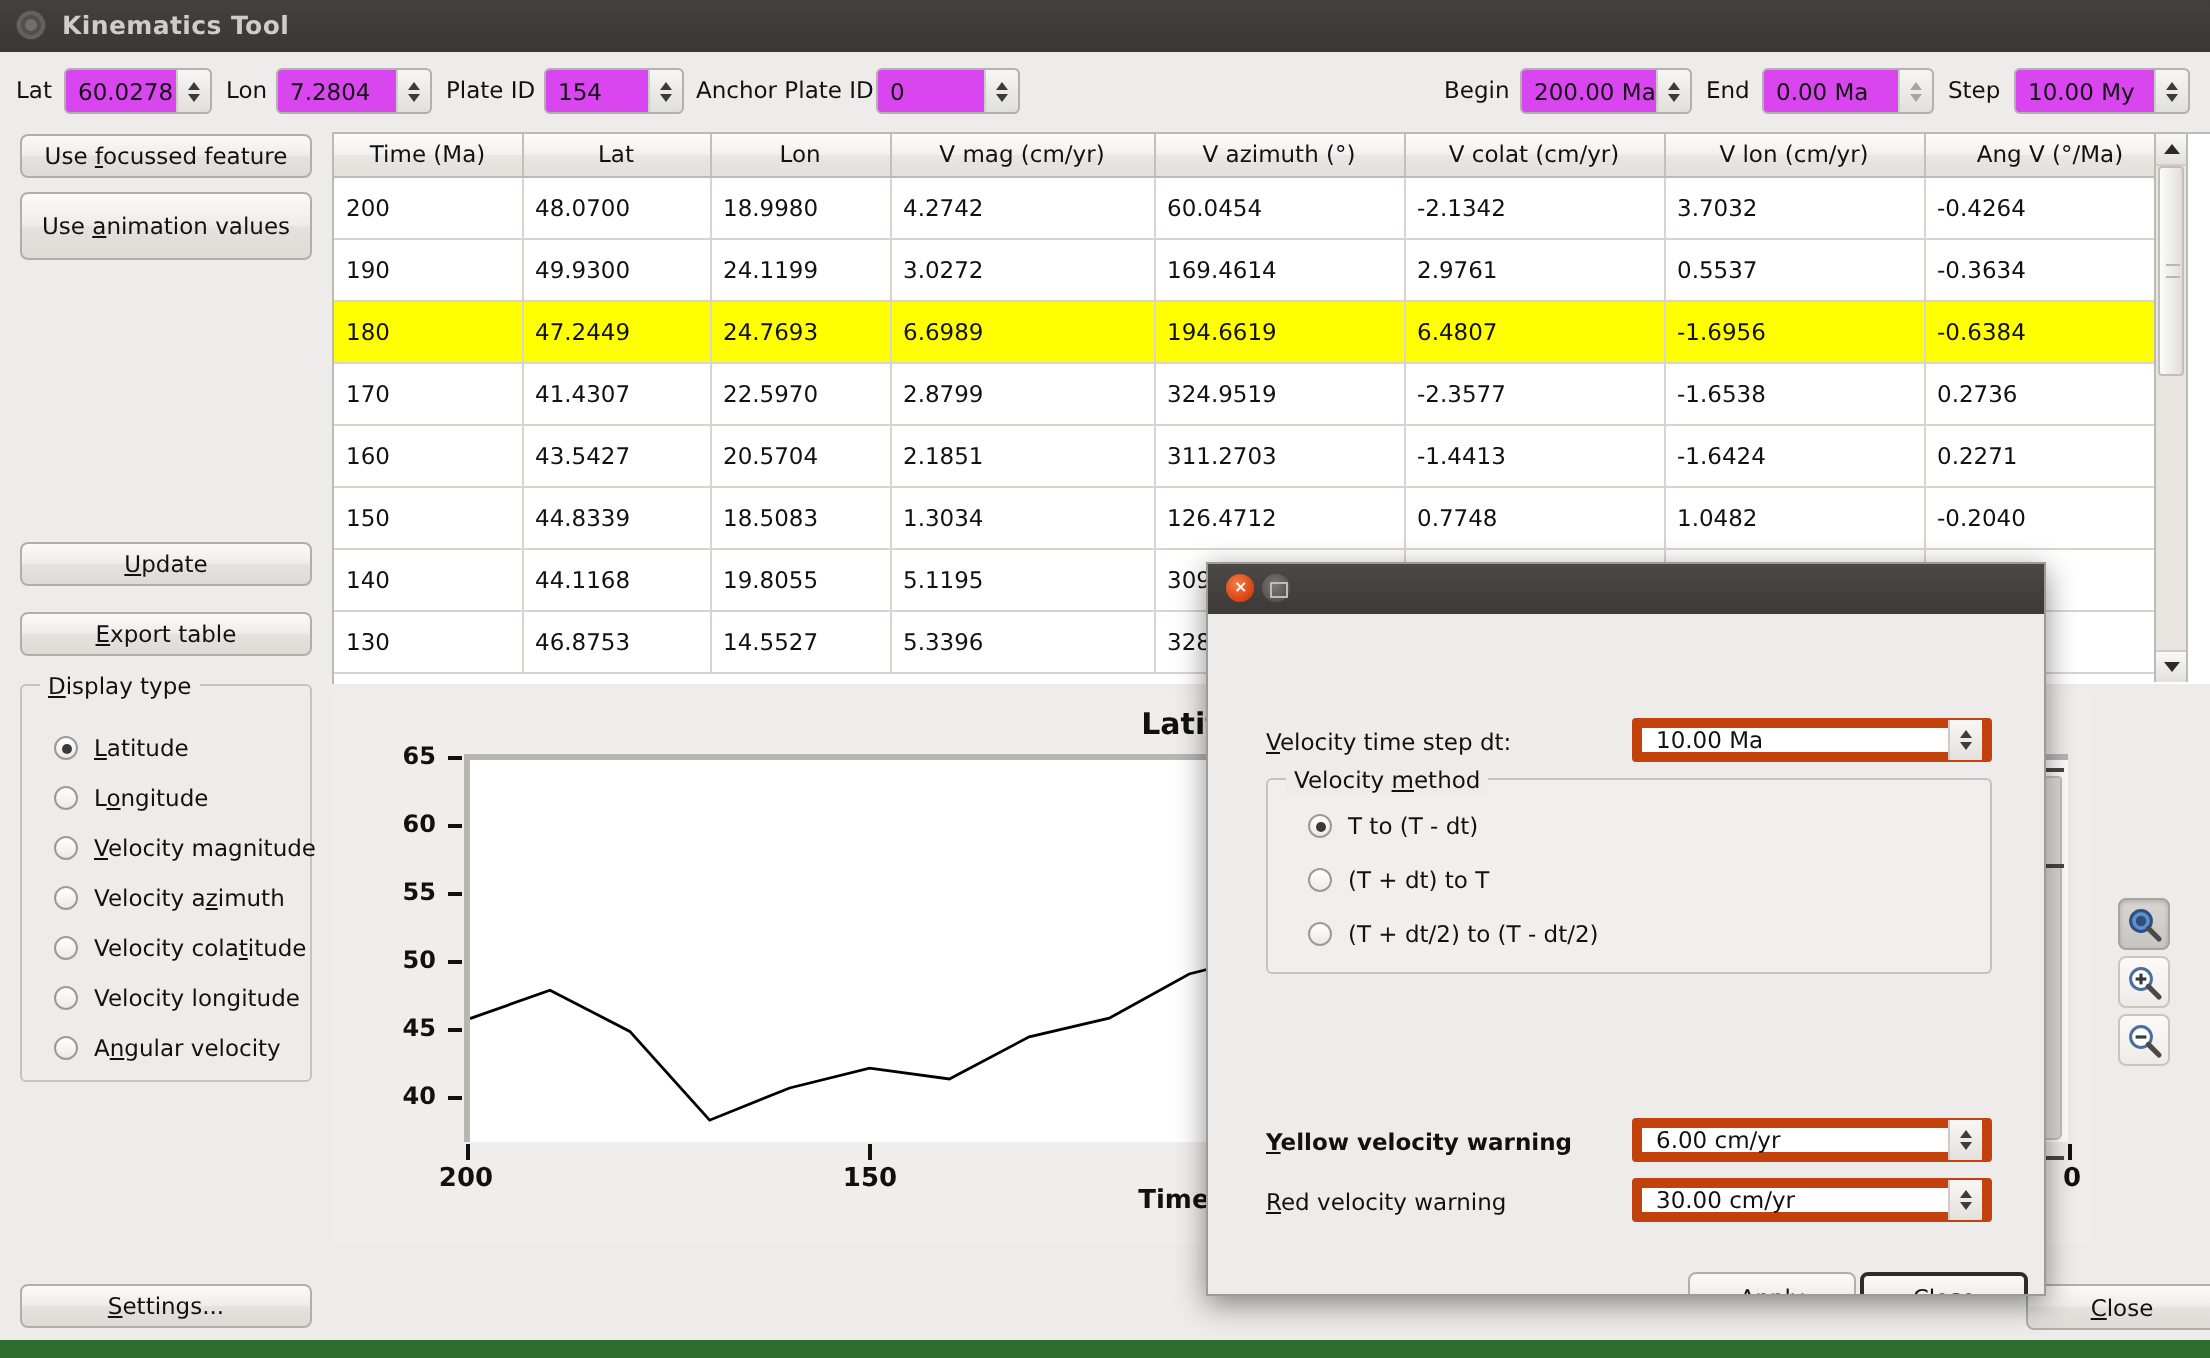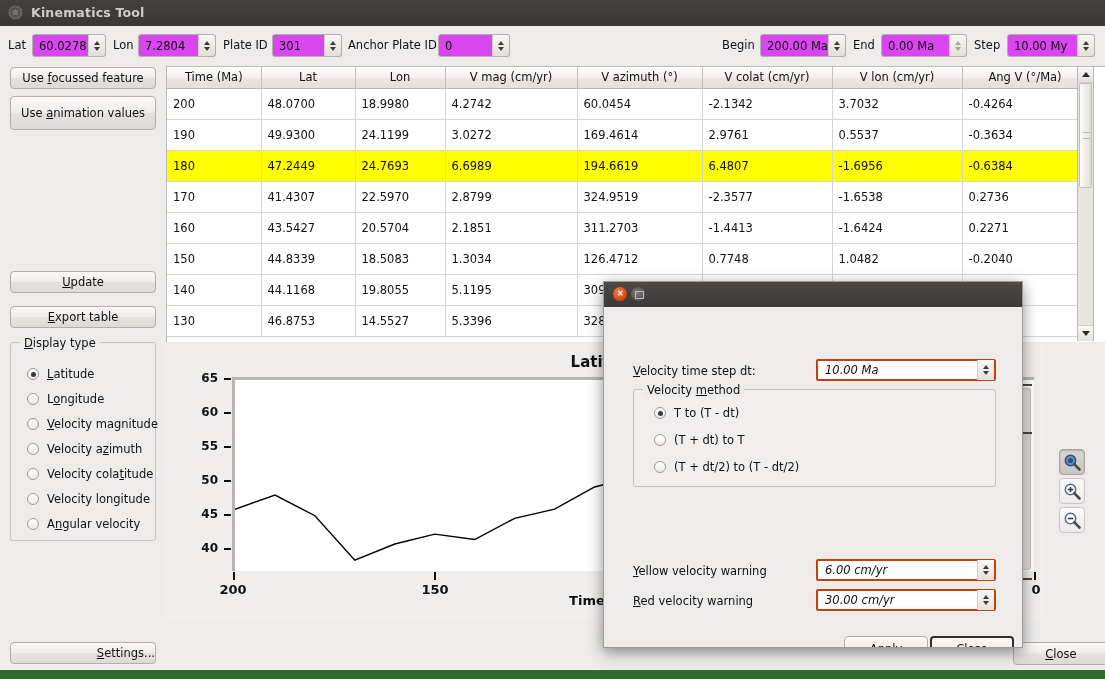--- a/index.html
+++ b/index.html
@@ -229,42 +229,42 @@
     background:radial-gradient(circle at 45% 40%, #7c7a77 0%, #5b5855 60%, #4a4744 100%);
   }
   #dlg-title .dt-min .m { position:absolute; left:3.5px; top:4px; width:7px;height:6px;border:1px solid #bfbcb8;}
   #dlg-title .dt-text {
     position:absolute; left:50px; top:4px; font-size:12.5px; font-weight:bold; color:#e7e5e2;
   }
   #dlg-body { position:absolute; left:0; top:25px; width:418px; height:340px; background:#edeceb;}
   .dlg-label { position:absolute; font-size:11.5px; color:#111; }
   .dlg-spin {
     position:absolute; height:22px;
-    background:#ffffff; border:2px solid #c2410c; border-radius:2px;
-    box-sizing:border-box; display:flex; align-items:center;font-style:italic;
+    background:#ffffff; border:5px solid #c2410c; border-radius:2px;
+    box-sizing:border-box; display:flex; align-items:center;
   }
   .dlg-spin .sv { flex:1; padding-left:7px; font-size:11.5px; color:#111;}
   .dlg-spin .sbtns {
     width:16px;height:20px;border-left:1px solid #cfcbc6;
     background:linear-gradient(to bottom,#f8f7f6,#e4e1dd);
     display:flex;flex-direction:column;align-items:center;justify-content:center;
   }
   .dlg-spin .ar{width:0;height:0;border-left:3.5px solid transparent;border-right:3.5px solid transparent;}
   .dlg-spin .up{border-bottom:4px solid #3b3b3b;margin-bottom:2px;}
   .dlg-spin .dn{border-top:4px solid #3b3b3b;}
   .dbtn {
     position:absolute; height:26px;
     background:linear-gradient(to bottom,#fbfaf9 0%,#efedea 48%,#e5e2de 52%,#dedbd7 100%);
     border:1px solid #b2aea9; border-radius:4px;
     display:flex;align-items:center;justify-content:center;
     font-size:11.5px;color:#111; box-sizing:border-box;
   }
   .dbtn.default { border:2px solid #2f2d2b; }
   
-  #settings-btn { left:10px; top:642px; width:146px; height:22px;justify-content:flex-end; }
+  #settings-btn { left:10px; top:642px; width:146px; height:22px; }
   #close-btn    { left:1013px; top:642px; width:96px; height:23px; }
   .u { text-decoration:underline; }
 </style>
 </head>
 <body>
 
 <div id="app">
 
   <div id="titlebar">
     <div class="tb-icon"></div>
@@ -285,21 +285,21 @@
     <div class="spin" style="left:138px; width:78px;">
       <div class="sv">7.2804</div>
       <div class="sbtns">
           <div class="ar up"></div>
           <div class="ar dn"></div>
         </div>
     </div>
 
     <div class="fld-label" style="left:223px;">Plate ID</div>
     <div class="spin" style="left:272px; width:70px;">
-      <div class="sv">301</div>
+      <div class="sv">154</div>
       <div class="sbtns">
           <div class="ar up"></div>
           <div class="ar dn"></div>
         </div>
     </div>
 
     <div class="fld-label" style="left:348px;">Anchor Plate ID</div>
     <div class="spin" style="left:438px; width:72px;">
       <div class="sv">0</div>
       <div class="sbtns">
@@ -610,21 +610,21 @@
         <div class="radio-row" style="top:41px; left:20px;">
           <span class="radio"></span>
           <span class="rl">(T + dt) to T</span>
         </div>
         <div class="radio-row" style="top:68px; left:20px;">
           <span class="radio"></span>
           <span class="rl">(T + dt/2) to (T - dt/2)</span>
         </div>
       </div>
 
-      <div class="dlg-label" style="left:29px; top:257px;">
+      <div class="dlg-label" style="left:29px; top:257px;font-weight:bold;">
         <span class="u">Y</span><span>ellow velocity warning</span>
       </div>
       <div class="dlg-spin" style="left:212px; top:252px; width:180px;">
         <div class="sv">6.00 cm/yr</div>
         <div class="sbtns">
             <div class="ar up"></div>
             <div class="ar dn"></div>
           </div>
       </div>
 

